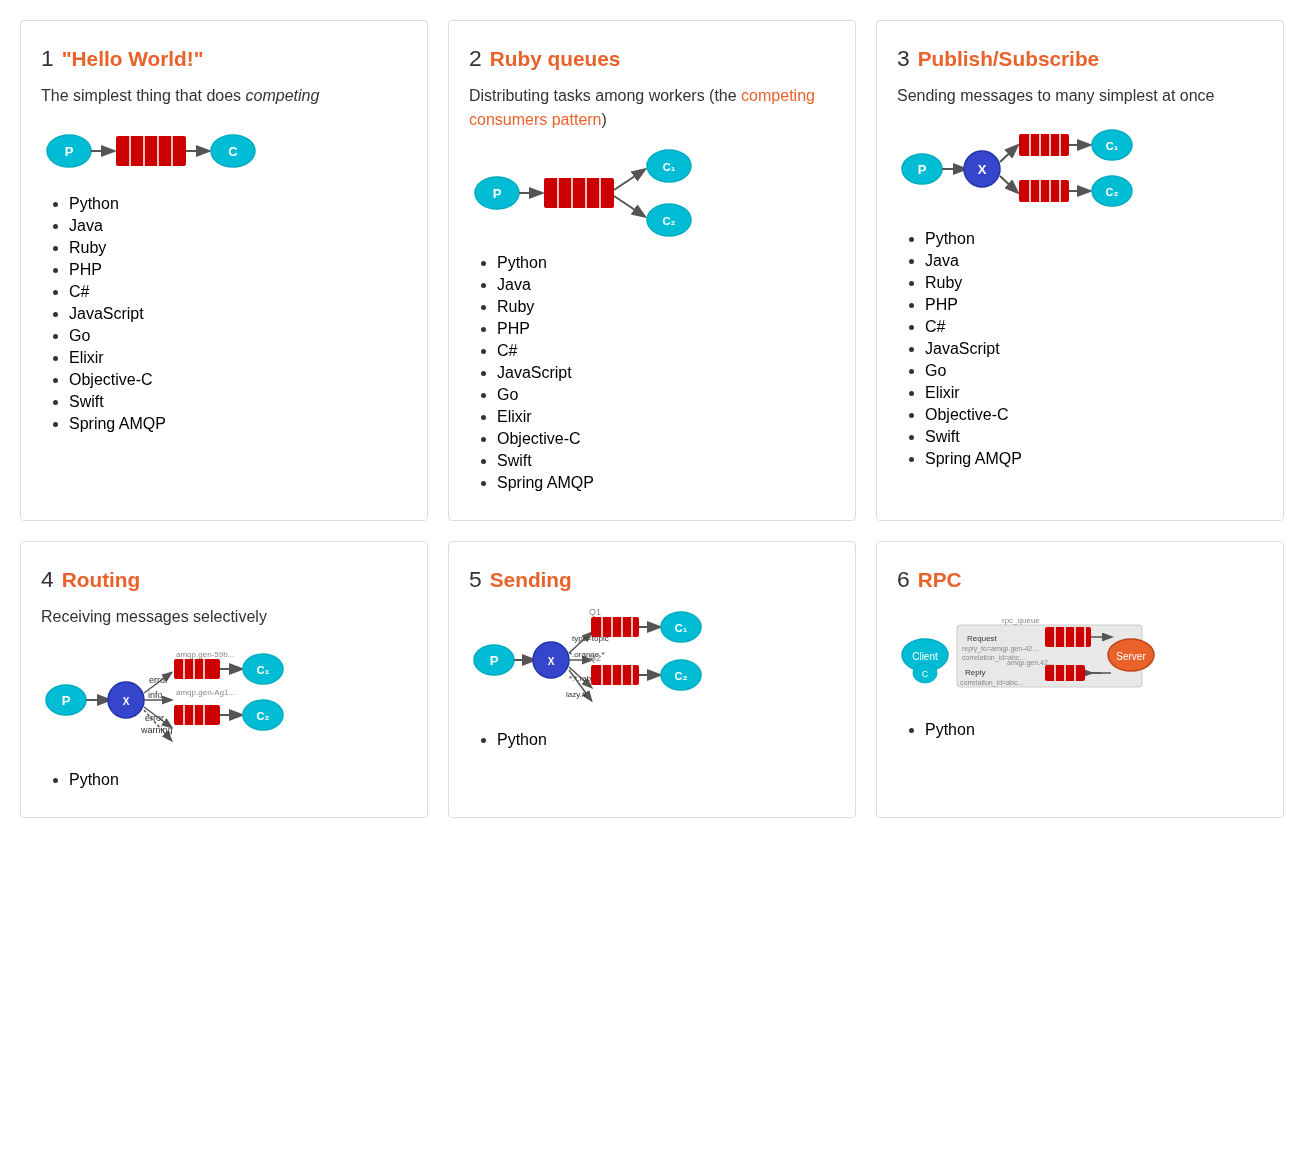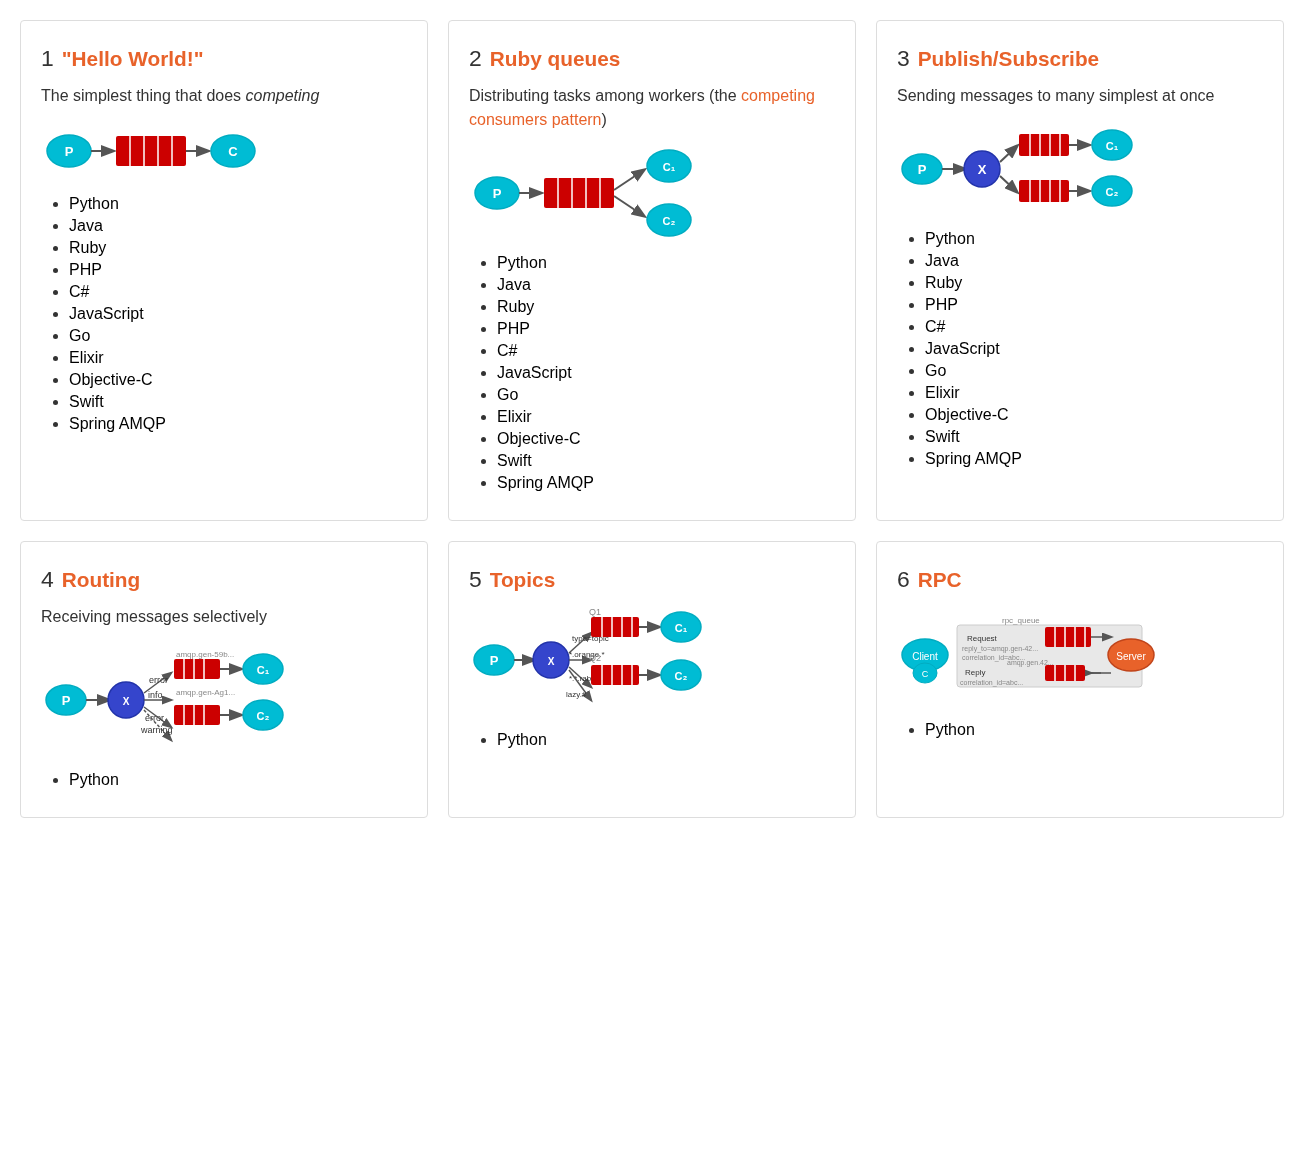--- a/index.html
+++ b/index.html
@@ -310,21 +310,21 @@
     </div>
     <ul>
       <li><a href="#">Python</a></li>
     </ul>
   </div>
 
   <div class="card">
     <div class="card-header">
       <span class="card-number">5</span>
       <span class="card-title">
-        <a href="#">Topics</a>
+        <a href="#">Sending</a>
       </span>
     </div>
     <div class="diagram">
 
       <svg width="300" height="110" viewBox="0 0 300 110">
         <defs>
           <marker id="arrowhead5" markerWidth="8" markerHeight="6" refX="6" refY="3" orient="auto">
             <polygon points="0 0, 8 3, 0 6" fill="#555"></polygon>
           </marker>
         </defs>

